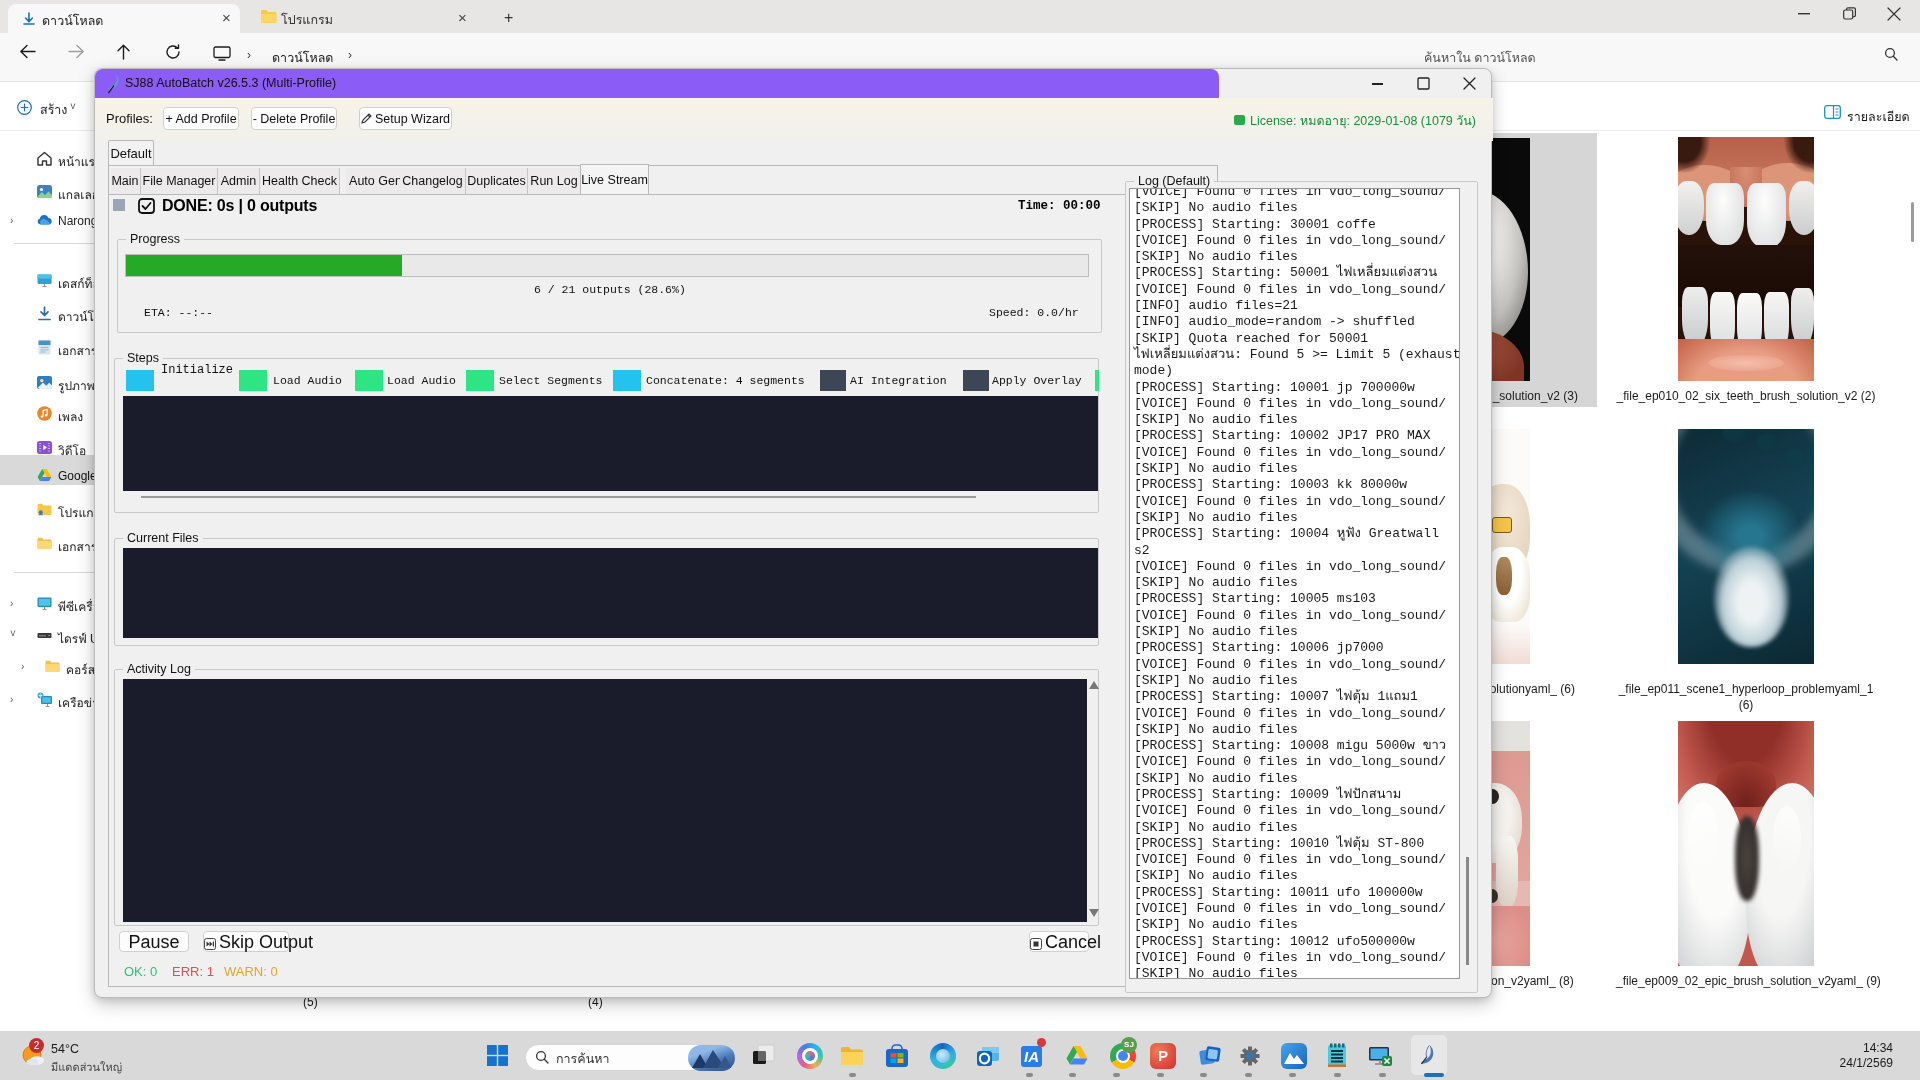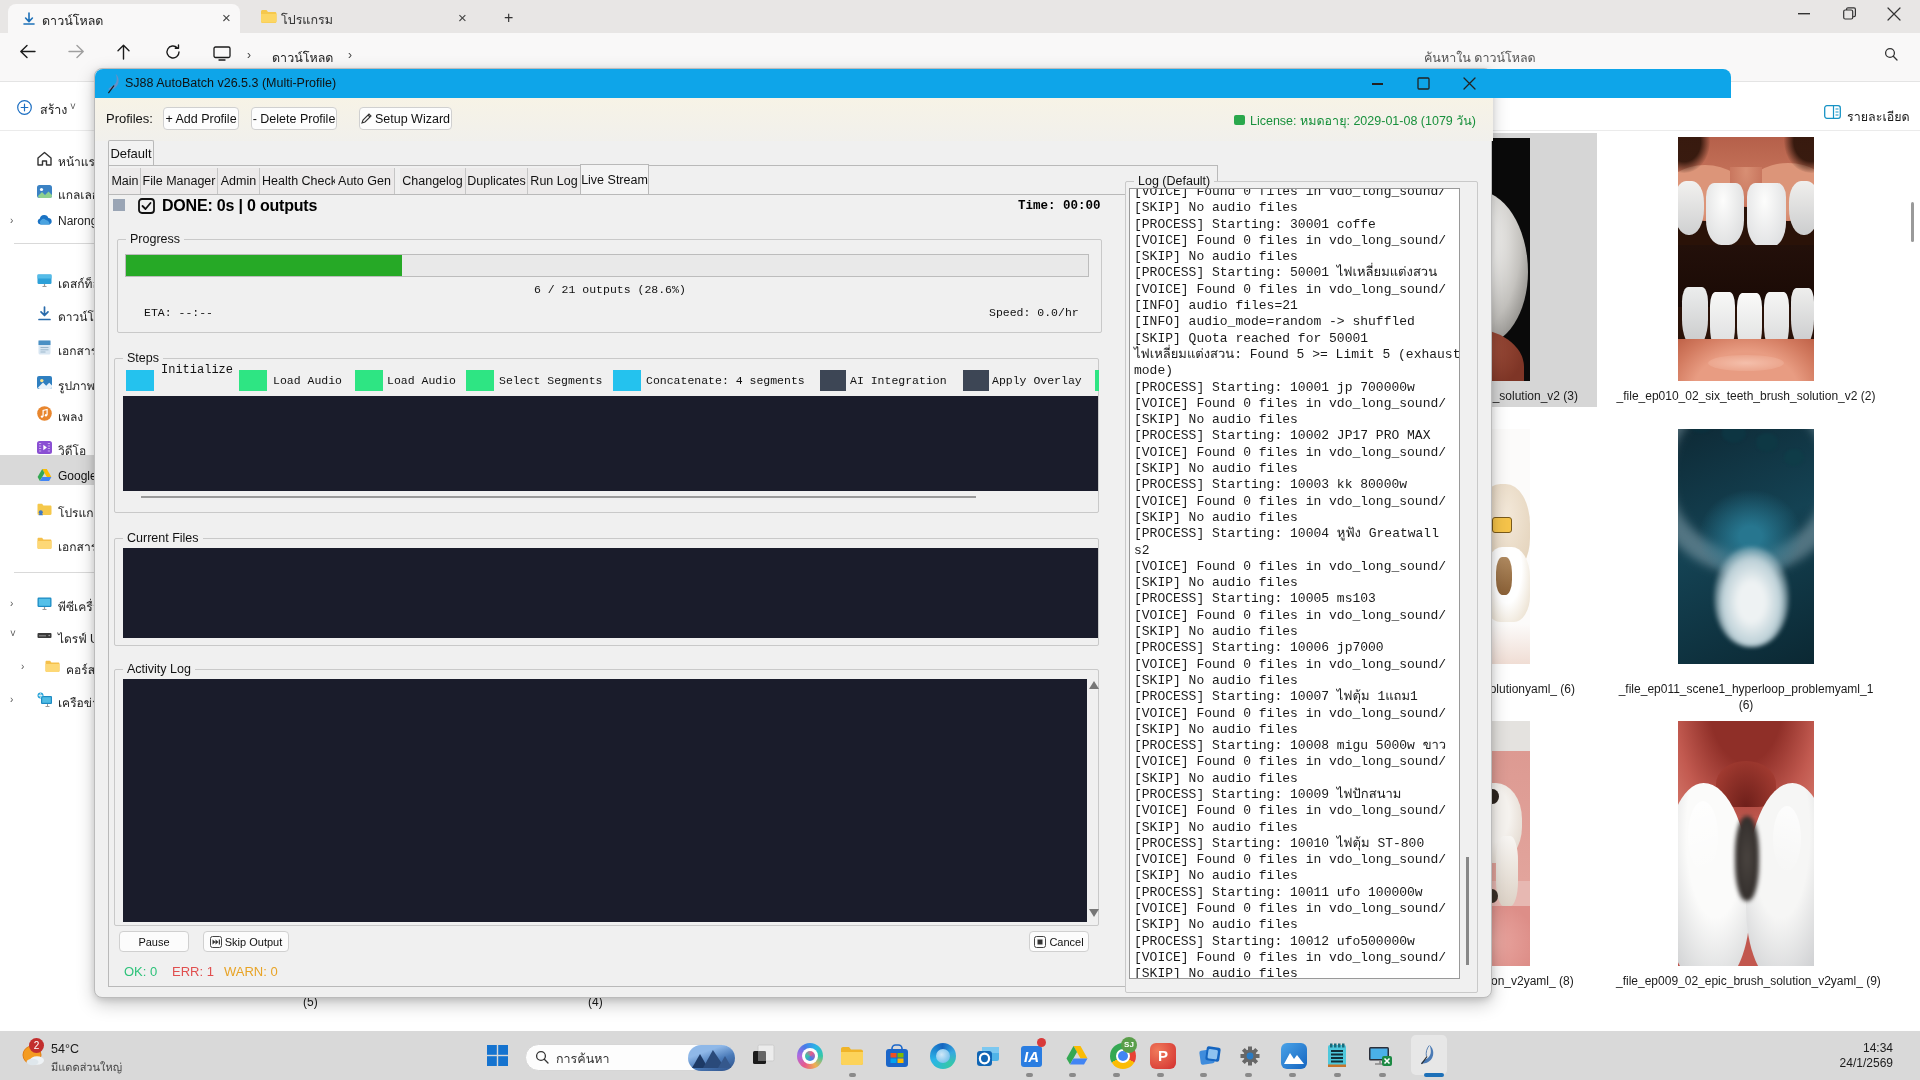--- a/index.html
+++ b/index.html
@@ -25,24 +25,24 @@
 .sbitem .lbl { position:absolute; left:58px; top:8px; white-space:nowrap; }
 .sbitem .ic { position:absolute; left:36px; top:6px; width:17px; height:17px; }
 .sbchev { position:absolute; left:10px; top:9px; font-size:10px; color:#555; }
 
 
 .thumbcell { position:absolute; overflow:hidden; }
 .thumblabel { position:absolute; font-size:12px; color:#1b1b1b; text-align:center; }
 
 
 #dialog { left:94px; top:68px; width:1398px; height:930px; background:#f0f0f0; border-radius:8px; box-shadow:0 6px 18px rgba(0,0,0,0.22), 0 2px 6px rgba(0,0,0,0.12); border:1px solid #bbb; }
-#dlgtitle { left:0; top:0; width:1636px; height:29px; background:#0ea5e9; border-radius:8px 8px 0 0; }
+#dlgtitle { left:0; top:0; width:1124px; height:29px; background:#8b5cf6; border-radius:8px 8px 0 0; }
 #dlgtitle .t { position:absolute; left:30px; top:7px; font-size:12.5px; color:#111; }
 #dlgtoolbar { left:0; top:29px; width:1398px; height:43px; background:linear-gradient(#f7f3e6,#f1f0ec); }
-.dbtn { position:absolute; background:#fdfdfd; border:1px solid #d0d0d0; border-radius:4px; font-size:11px; color:#111; text-align:center; white-space:nowrap; }
+.dbtn { position:absolute; background:#fdfdfd; border:1px solid #d0d0d0; border-radius:4px; font-size:18px; color:#111; text-align:center; white-space:nowrap; }
 #deftab { left:13px; top:71px; width:46px; height:26px; background:#f2f2f2; border:1px solid #b9b9b9; border-bottom:none; font-size:13px; color:#111; text-align:center; line-height:25px; border-radius:2px 2px 0 0; }
 #notebook { left:13px; top:96px; width:1110px; height:822px; background:#f0f0f0; border:1px solid #b9b9b9; }
 .ntab { position:absolute; top:2px; height:26px; font-size:12.5px; color:#111; line-height:26px; text-align:center; border-right:1px solid #c6c6c6; background:#eceaea; white-space:nowrap; overflow:hidden; }
 #ntab-active { background:#f4f4f4; border:1px solid #b9b9b9; border-bottom:none; top:-2px; height:30px; line-height:30px; }
 .lframe { position:absolute; border:1px solid #c9c9c9; border-radius:2px; }
 .lflabel { position:absolute; top:-8px; left:8px; background:#f0f0f0; padding:0 4px; font-size:12.5px; color:#111; }
 .darkbox { position:absolute; background:#1a1c2b; }
 
 
 #taskbar { left:0; top:1031px; width:1920px; height:49px; background:#d9d9d9; }
@@ -357,21 +357,21 @@
           <path d="M7 2l2 2" stroke="#333" stroke-width="1.1"></path>
         </svg>Setup Wizard</div>
     <span class="abs" style="right:15px;top:42px;font-size:12.5px;color:#18903c;white-space:nowrap;"><span style="display:inline-block;width:11px;height:10px;background:#2aa84c;border-radius:2px;margin-right:5px;"></span>License: หมดอายุ: 2029-01-08 (1079 วัน)</span>
     <div class="abs" id="deftab">Default</div>
     <div class="abs" id="notebook">
 
       <div class="ntab" style="left:1px;width:31px;">Main</div>
       <div class="ntab" style="left:32px;width:77px;">File Manager</div>
       <div class="ntab" style="left:109px;width:42px;">Admin</div>
       <div class="ntab" style="left:151px;width:80px;">Health Check</div>
-      <div class="ntab" style="left:226px;width:60px;">Auto Gen</div>
+      <div class="ntab" style="left:237px;width:60px;">Auto Gen</div>
       <div class="ntab" style="left:291px;width:66px;">Changelog</div>
       <div class="ntab" style="left:357px;width:62px;">Duplicates</div>
       <div class="ntab" style="left:419px;width:53px;">Run Log</div>
       <div class="ntab" id="ntab-active" style="left:471px;width:69px;">Live Stream</div>
       <div class="abs" style="left:0;top:28px;width:1108px;height:1px;background:#b9b9b9;"></div>
     </div>
 
     <div class="abs" style="left:18px;top:130px;width:12px;height:12px;background:#9aa5b5;"></div>
     <svg class="abs" style="left:43px;top:129px;" width="17" height="16" viewBox="0 0 17 16">
         <rect x="1" y="1" width="15" height="14" rx="3" stroke="#111" stroke-width="1.8" fill="none"></rect>

